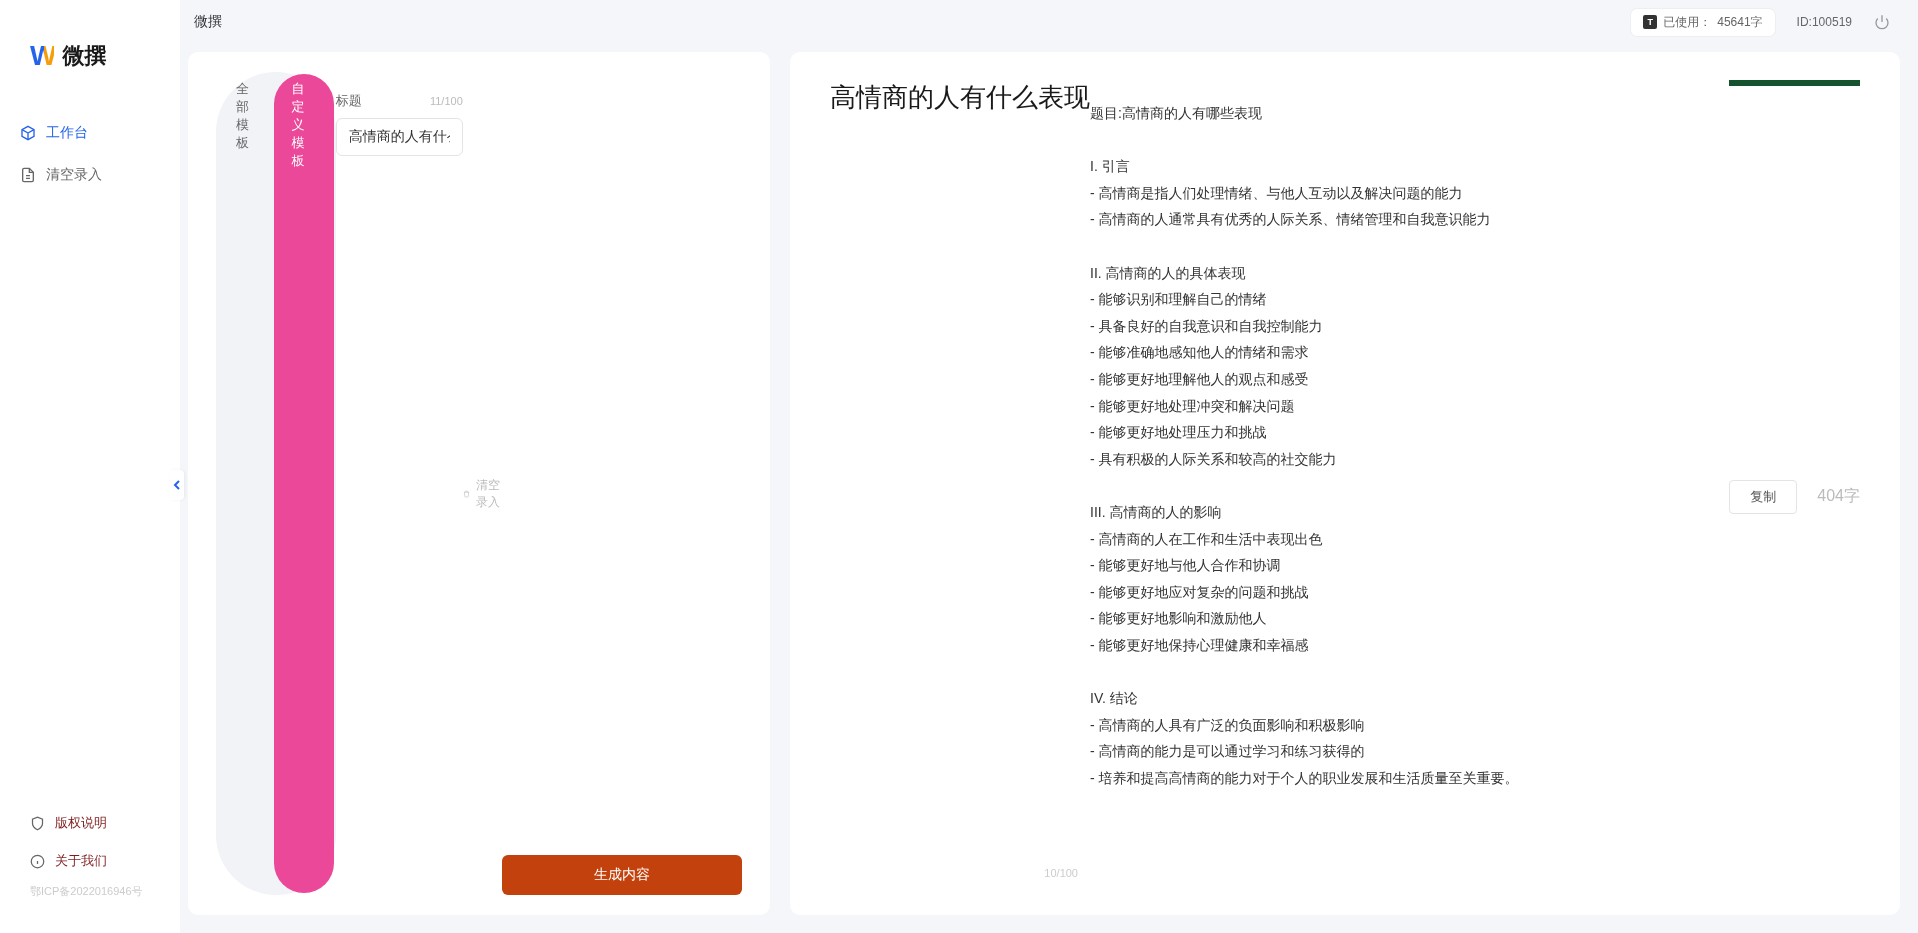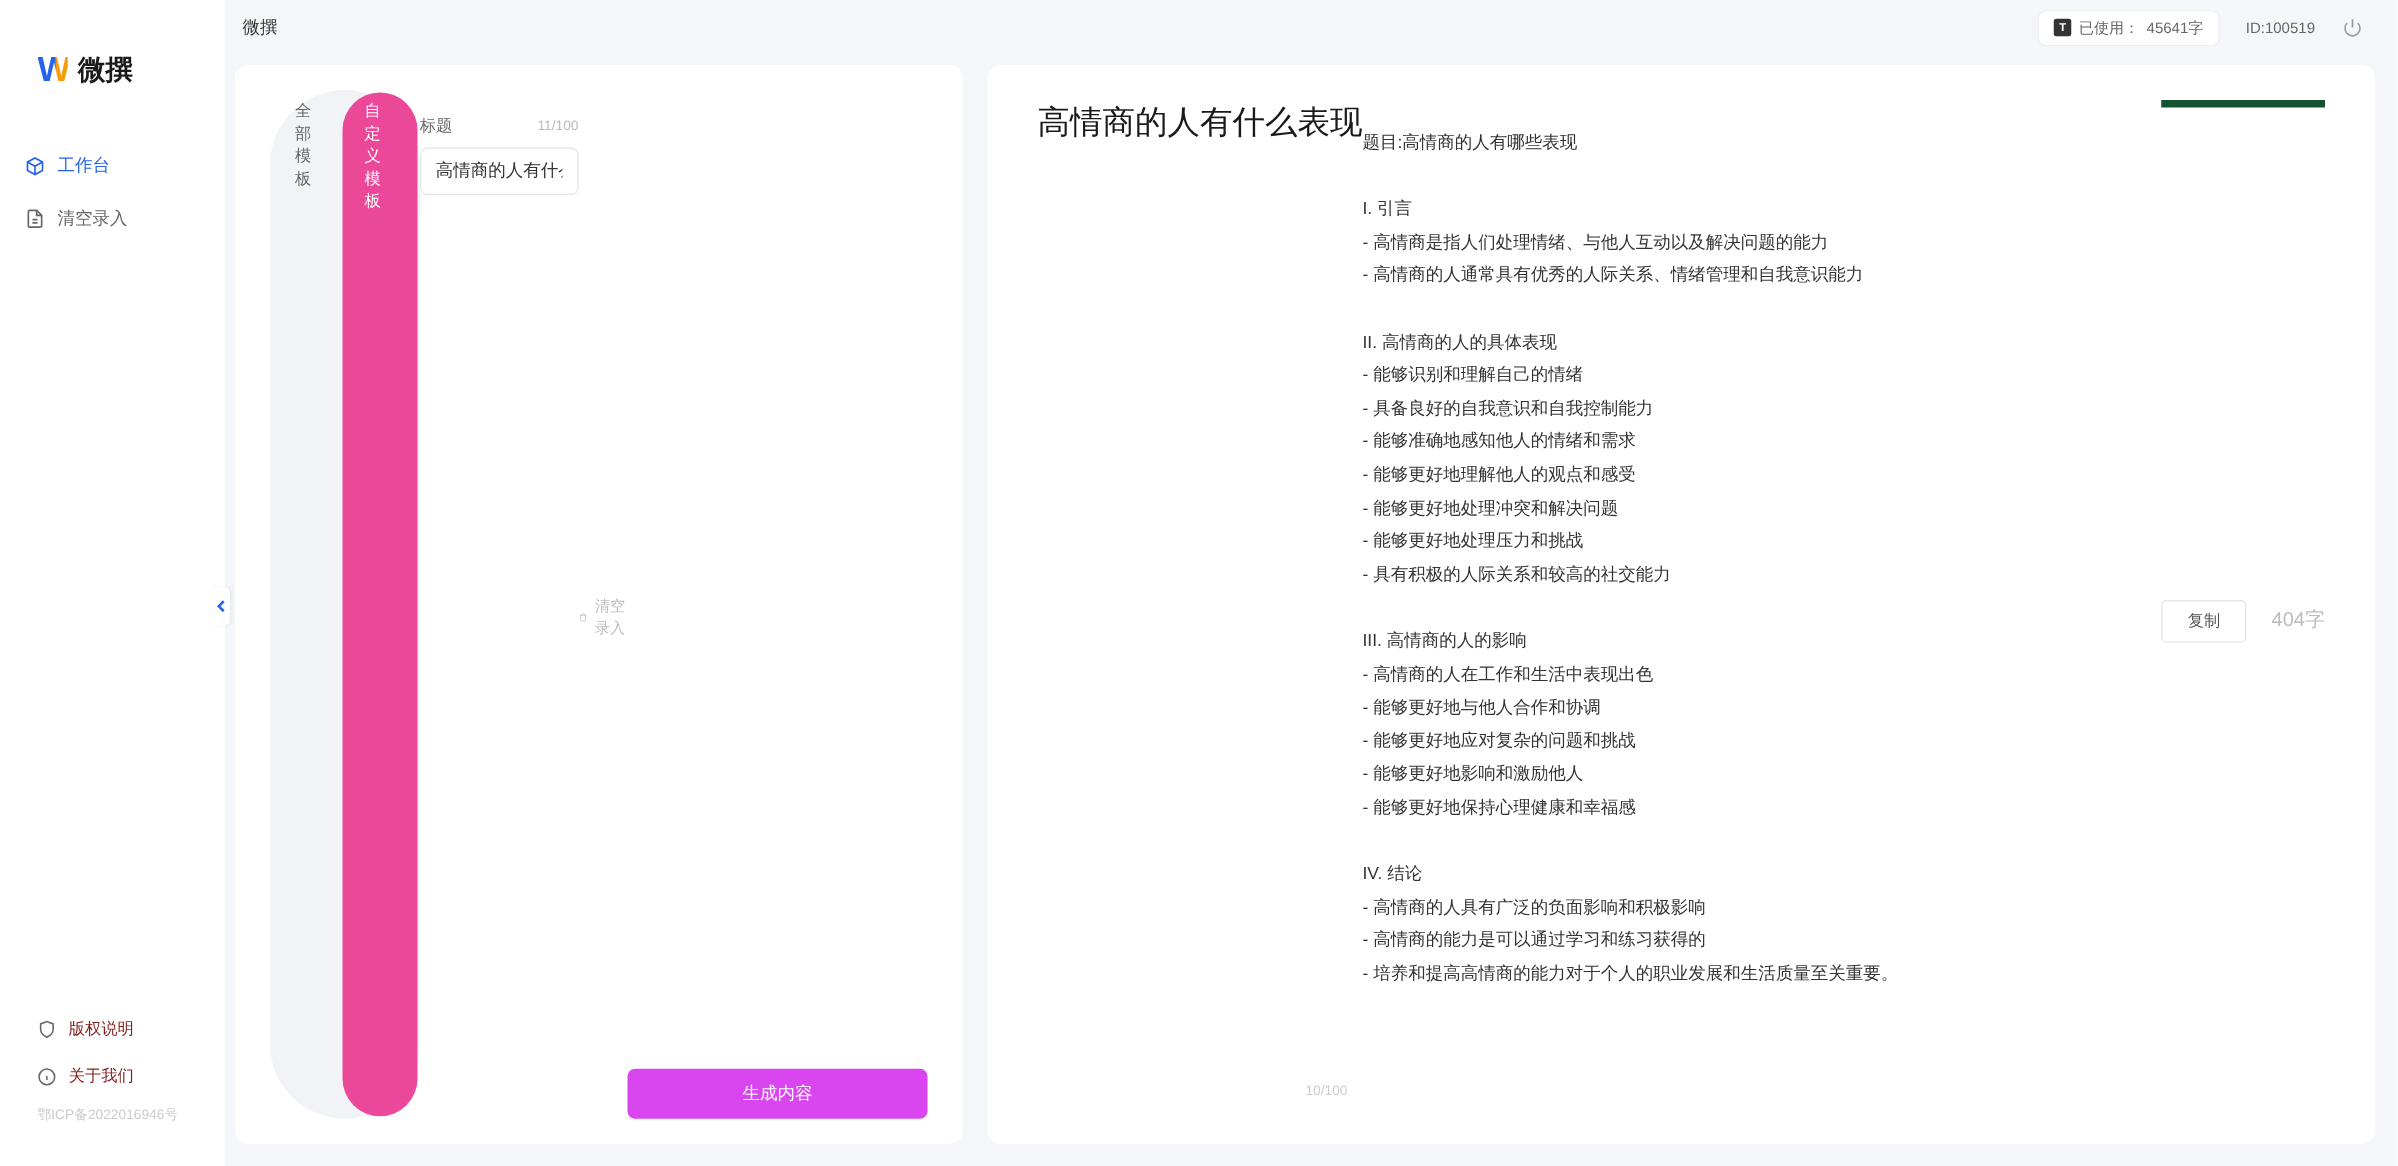--- a/index.html
+++ b/index.html
@@ -154,21 +154,21 @@
   font-size: 12px;
   color: #bbb;
   cursor: pointer;
   display: flex;
   align-items: center;
   justify-content: center;
   gap: 4px;
 }
 .left-footer { margin-top: auto; display: flex; justify-content: center; padding-top: 20px; }
 .generate-btn {
-  background: #d946ef;
+  background: #c2410c;
   color: #fff;
   border: none;
   border-radius: 6px;
   padding: 11px 60px;
   font-size: 14px;
   cursor: pointer;
   min-width: 240px;
 }
 .output-header {
   position: relative;

